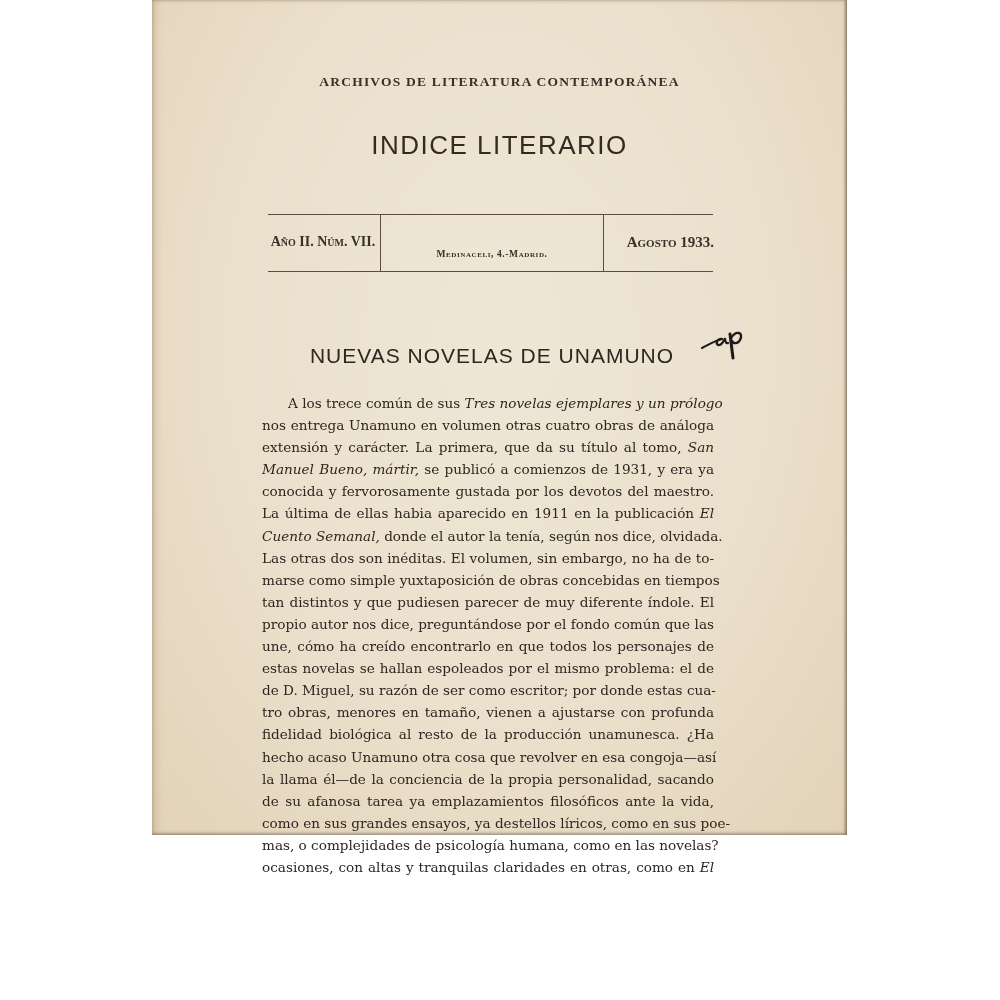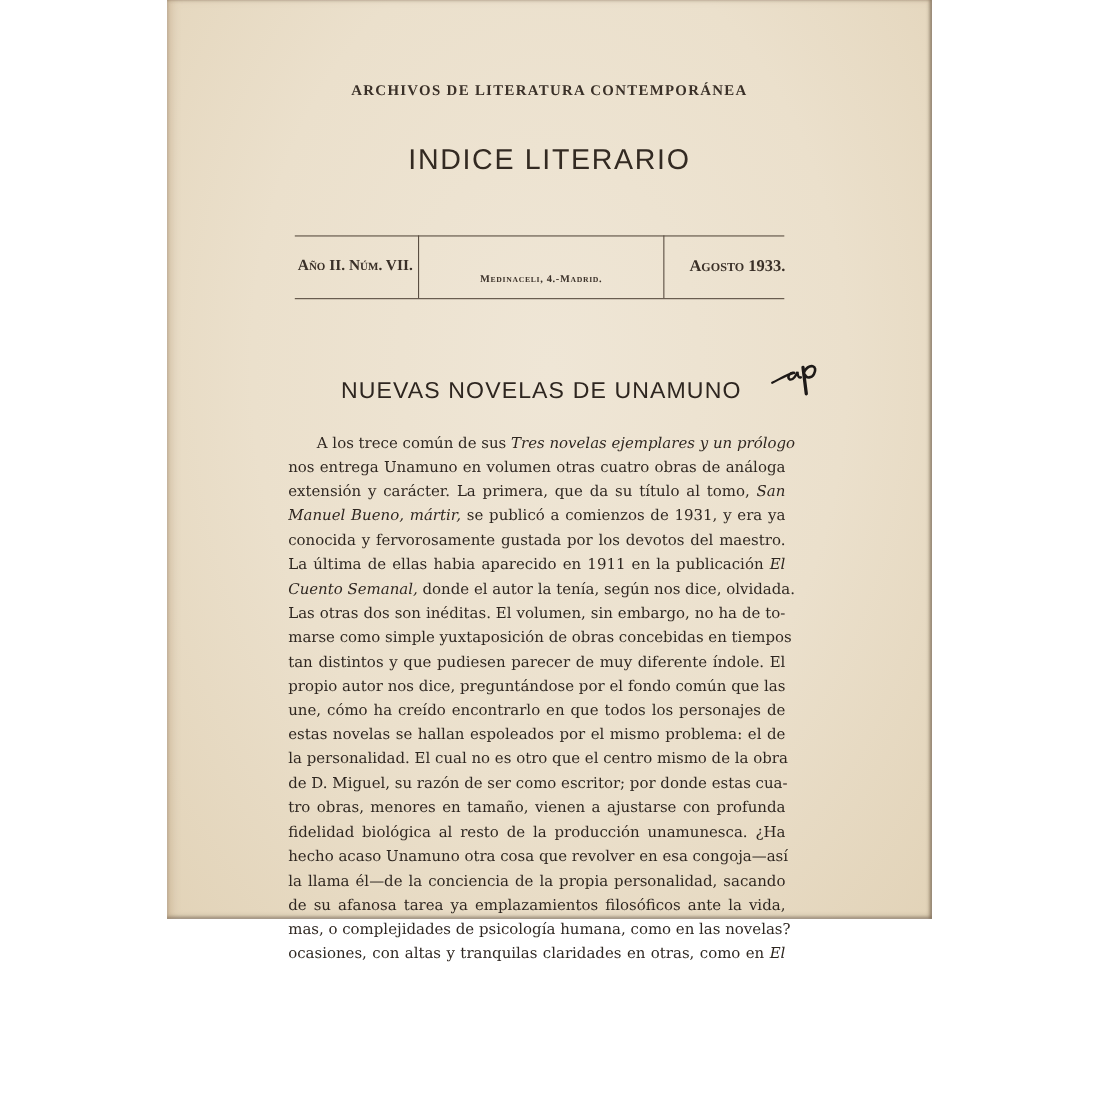--- a/index.html
+++ b/index.html
@@ -90,23 +90,23 @@
       <span class="ln"><i>Manuel Bueno, mártir,</i><span> se publicó a comienzos de 1931, y era ya</span></span>
       <span class="ln"><span>conocida y fervorosamente gustada por los devotos del maestro.</span></span>
       <span class="ln"><span>La última de ellas habia aparecido en 1911 en la publicación </span><i>El</i></span>
       <span class="ln"><i>Cuento Semanal,</i><span> donde el autor la tenía, según nos dice, olvidada.</span></span>
       <span class="ln"><span>Las otras dos son inéditas. El volumen, sin embargo, no ha de to-</span></span>
       <span class="ln"><span>marse como simple yuxtaposición de obras concebidas en tiempos</span></span>
       <span class="ln"><span>tan distintos y que pudiesen parecer de muy diferente índole. El</span></span>
       <span class="ln"><span>propio autor nos dice, preguntándose por el fondo común que las</span></span>
       <span class="ln"><span>une, cómo ha creído encontrarlo en que todos los personajes de</span></span>
       <span class="ln"><span>estas novelas se hallan espoleados por el mismo problema: el de</span></span>
-      <span class="ln"><span>la personalidad. El cual no es otro que el centro mismo de la obra</span></span>
       <span class="ln"><span>de D. Miguel, su razón de ser como escritor; por donde estas cua-</span></span>
       <span class="ln"><span>tro obras, menores en tamaño, vienen a ajustarse con profunda</span></span>
       <span class="ln"><span>fidelidad biológica al resto de la producción unamunesca. ¿Ha</span></span>
       <span class="ln"><span>hecho acaso Unamuno otra cosa que revolver en esa congoja—así</span></span>
       <span class="ln"><span>la llama él—de la conciencia de la propia personalidad, sacando</span></span>
       <span class="ln"><span>de su afanosa tarea ya emplazamientos filosóficos ante la vida,</span></span>
+      <span class="ln"><span>como en sus grandes ensayos, ya destellos líricos, como en sus poe-</span></span>
       <span class="ln"><span>mas, o complejidades de psicología humana, como en las novelas?</span></span>
       <span class="ln"><span>ocasiones, con altas y tranquilas claridades en otras, como en </span><i>El</i></span>
     </div>
 </div>
 
 </body></html>

